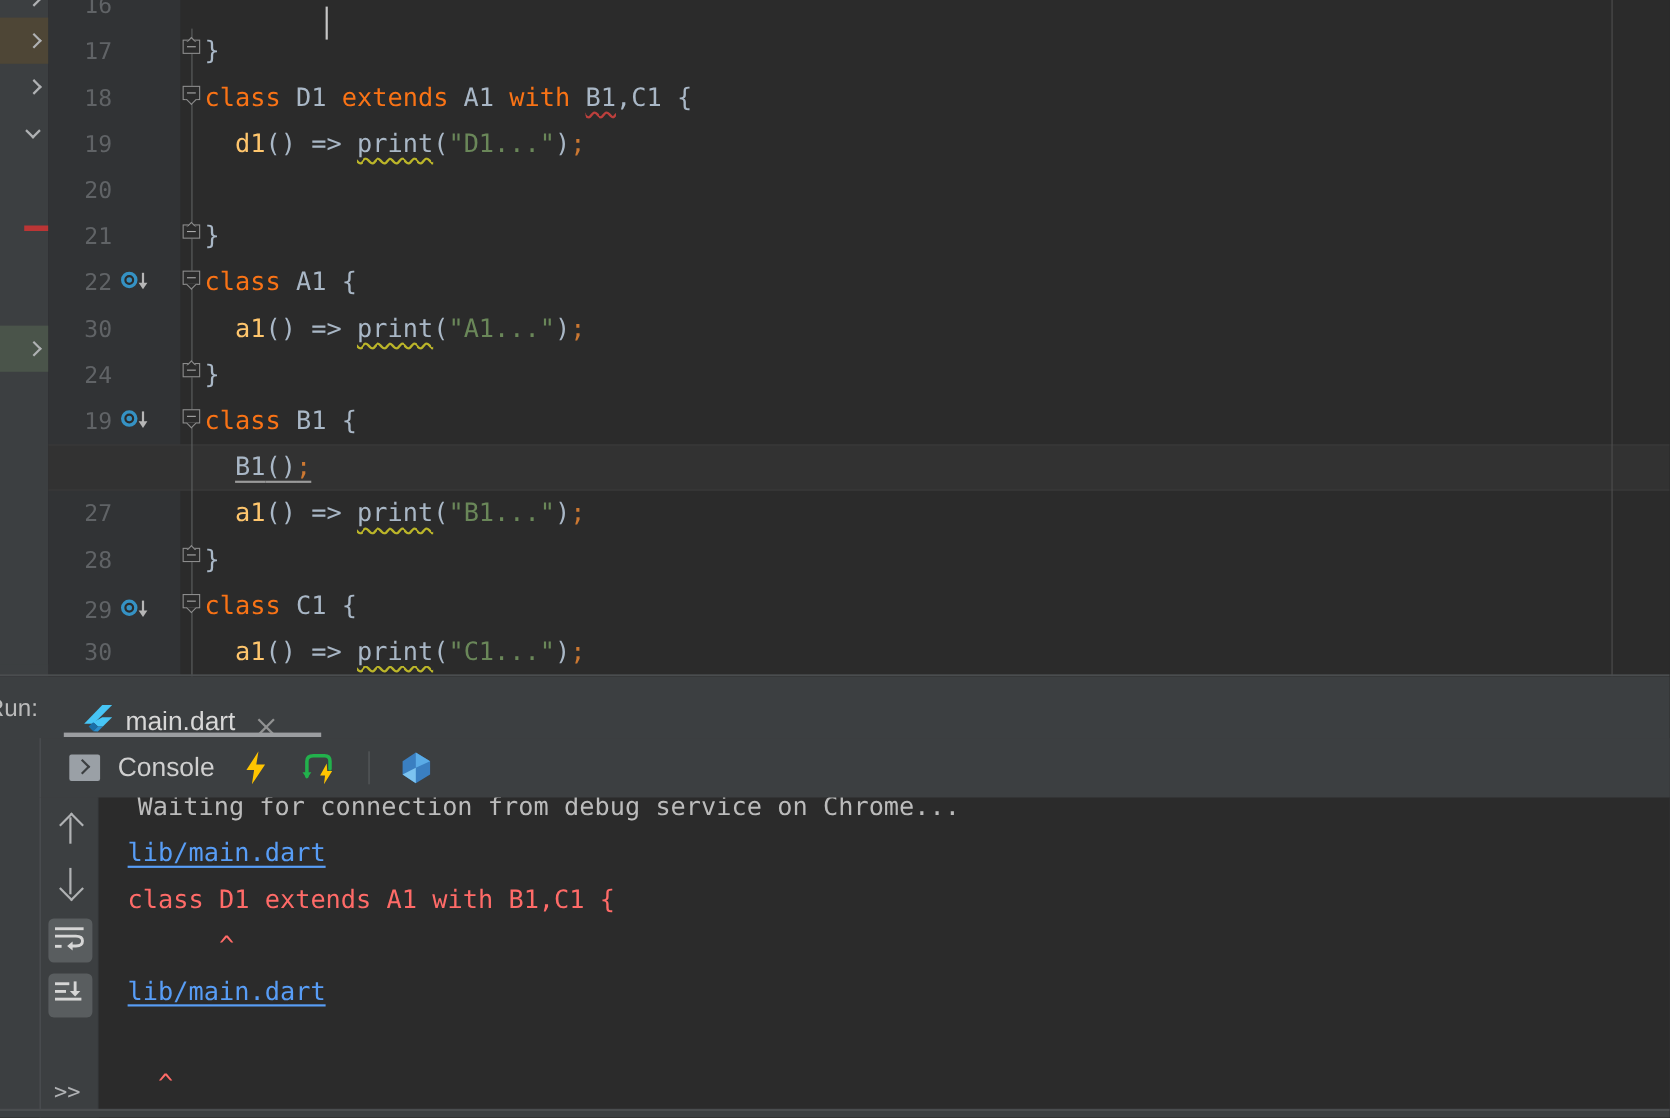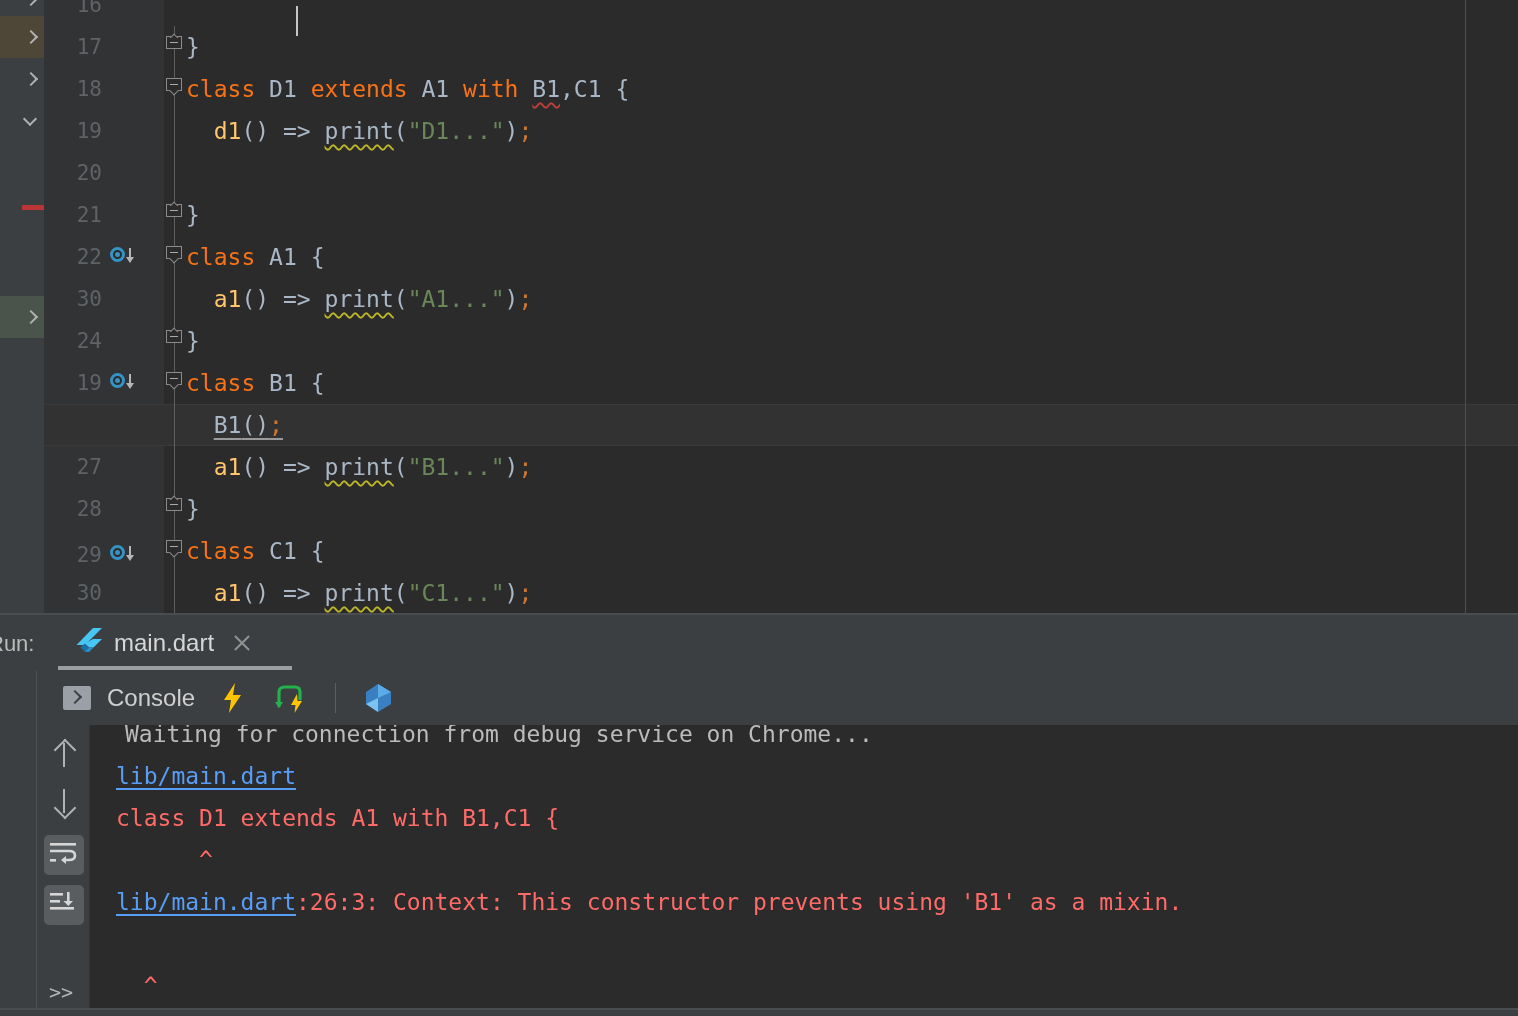--- a/index.html
+++ b/index.html
@@ -177,21 +177,21 @@
   }
   #run-header {
     position: absolute; left: 0; top: 0; width: 1518px; height: 56px;
   }
   #run-label {
     position: absolute; left: -12px; top: 16px;
     font-size: 22px; color: #bbbbbb;
   }
   #run-tab {
     position: absolute; left: 58px; top: 0; height: 56px;
-    display: flex; align-items: center; gap: 12px; padding: 0 14px 0 18px;
+    display: flex; align-items: flex-end; gap: 12px; padding: 0 14px 0 18px;
   }
   #run-tab-underline {
     position: absolute; left: 58px; top: 51px; width: 234px; height: 4px;
     background: #9b9da0;
   }
   .flutter-logo { width: 26px; height: 30px; position: relative; }
   #run-tab-title { font-size: 24px; color: #d7d7d7; }
   .tab-close {
     width: 20px; height: 20px; position: relative; margin-left: 6px; opacity: .72;
   }
@@ -583,21 +583,21 @@
 
       <div class="out-row" style="top:30px;">
         <span class="o-link">lib/main.dart</span>
       </div>
 
       <div class="out-row o-err" style="top:72px;">class D1 extends A1 with B1,C1 {</div>
 
       <div class="out-row o-err" style="top:114px;">      ^</div>
 
       <div class="out-row" style="top:156px;">
-        <span class="o-link">lib/main.dart</span><span class="o-err">:26:3: Context: This constructor prevents using 'B1' as a mixin.</span>
+        <span class="o-link">lib/main.dart</span>
       </div>
 
 
       <div class="out-row o-err" style="top:240px;">  ^</div>
     </div>
 
     <div id="console-bottom-line"></div>
     <div id="console-bottom-scroll"></div>
   </div>
 

